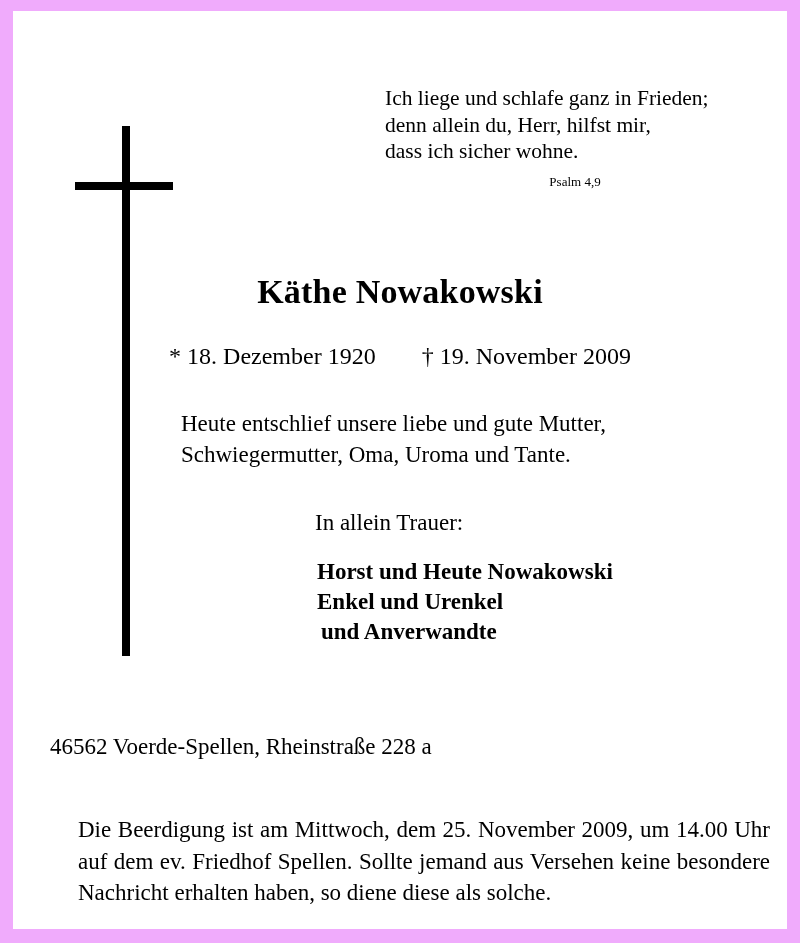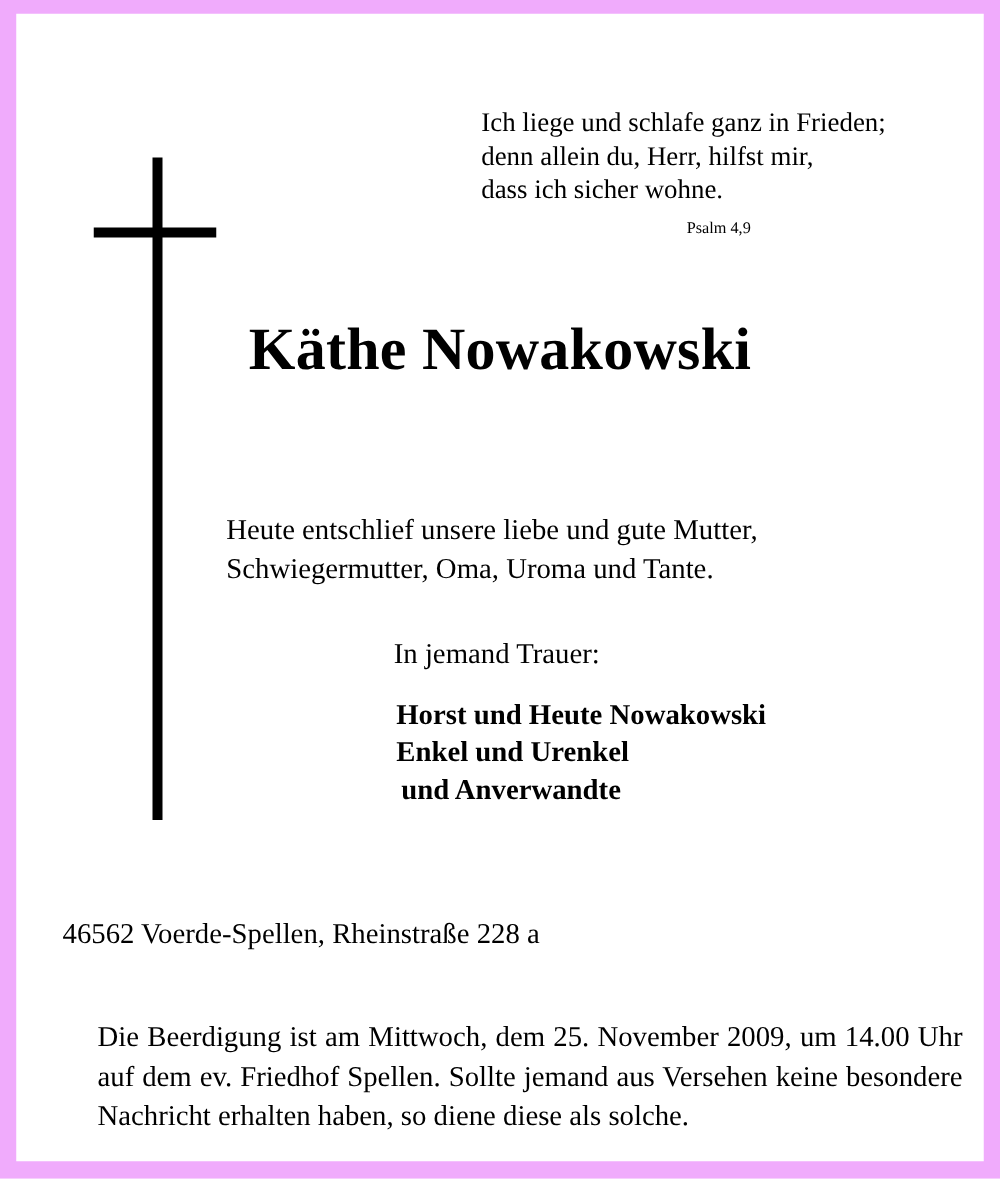--- a/index.html
+++ b/index.html
@@ -65,24 +65,24 @@
   .psalm .ref {
     display: block;
     text-align: center;
     margin-top: 4px;
     font-size: 13px;
   }
   
   .name {
     position: absolute;
     left: 13px;
-    top: 241px;
+    top: 262px;
     width: 748px;
     text-align: center;
-    font-size: 48px;
+    font-size: 34px;
     font-weight: bold;
     letter-spacing: 0.2px;
     white-space: nowrap;
   }
   
   .dates {
     position: absolute;
     left: 13px;
     top: 332px;
     width: 748px;
@@ -154,27 +154,34 @@
 
     <div class="psalm">
       <div>Ich liege und schlafe ganz in Frieden;</div>
       <div>denn allein du, Herr, hilfst mir,</div>
       <div>dass ich sicher wohne.</div>
       <span class="ref">Psalm 4,9</span>
     </div>
 
     <div class="name">Käthe Nowakowski</div>
 
+    <div class="dates">
+      <span>*</span>
+      <span>18. Dezember 1920</span>
+      <span class="gap"></span>
+      <span>†</span>
+      <span>19. November 2009</span>
+    </div>
 
     <div class="relation">
       <div>Heute entschlief unsere liebe und gute Mutter,</div>
       <div>Schwiegermutter, Oma, Uroma und Tante.</div>
     </div>
 
-    <div class="mourn-label">In jemand Trauer:</div>
+    <div class="mourn-label">In allein Trauer:</div>
 
     <div class="mourners">
       <div>Horst und Heute Nowakowski</div>
       <div>Enkel und Urenkel</div>
       <div class="indent">und Anverwandte</div>
     </div>
 
     <div class="address">46562 Voerde-Spellen, Rheinstraße 228 a</div>
 
     <div class="funeral">Die Beerdigung ist am Mittwoch, dem 25. November 2009, um 14.00 Uhr auf dem ev. Friedhof Spellen. Sollte jemand aus Versehen keine besondere Nachricht erhalten haben, so diene diese als solche.</div>

